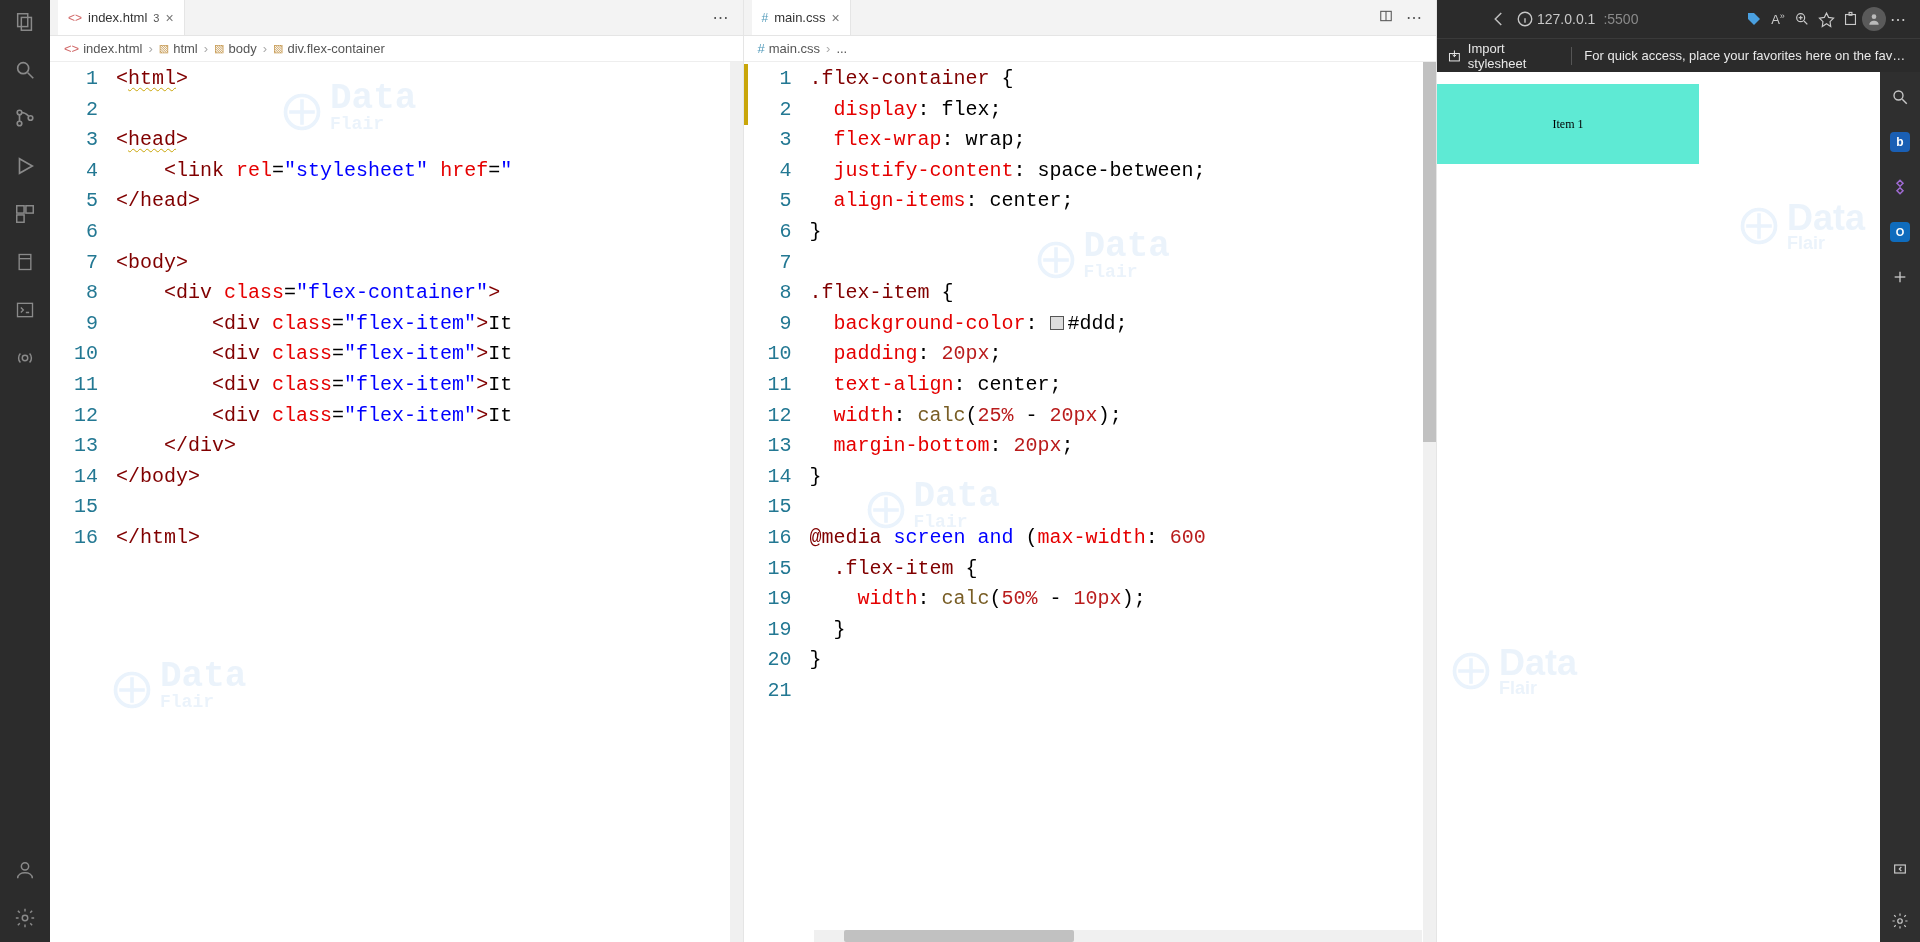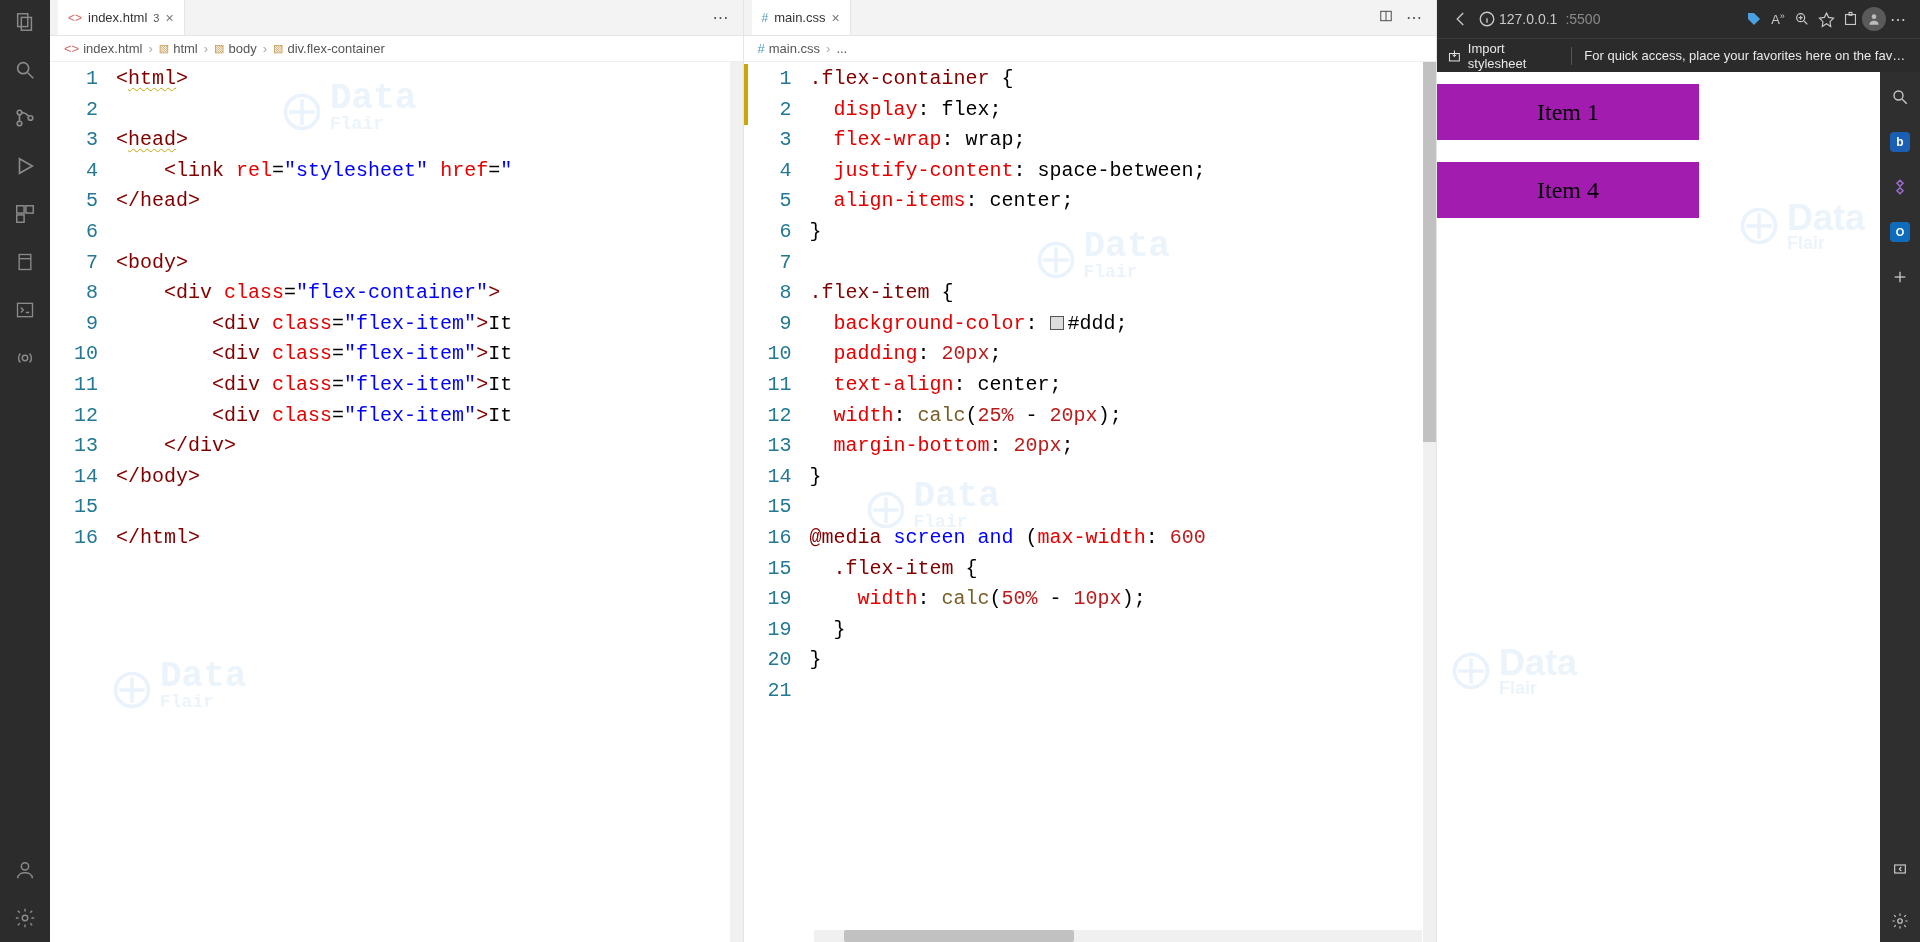--- a/index.html
+++ b/index.html
@@ -58,35 +58,35 @@
   .watermark svg { opacity: 0.6; }
 
   .hscroll { position: absolute; bottom: 0; left: 70px; right: 14px; height: 12px; background: #f0f0f0; }
   .hscroll .thumb { position: absolute; top: 0; height: 12px; background: #c1c1c1; border-radius: 2px; }
 
   .change-bar { position: absolute; left: 0; width: 4px; background: #1b80b2; }
   .change-bar.mod { background: #c9a60a; }
 
   
   .browser { width: 483px; display: flex; flex-direction: column; background: #2b2b2b; }
-  .browser-toolbar { height: 38px; display: flex; align-items: center; gap: 0; padding: 0 10px; color: #c8c8c8; }
+  .browser-toolbar { height: 38px; display: flex; align-items: center; gap: 0; padding: 0 10px; color: #c8c8c8; margin-left: 38px; }
   .browser-toolbar .nav-btn { width: 28px; height: 28px; display: flex; align-items: center; justify-content: center; cursor: pointer; color: #bfbfbf; }
   .browser-toolbar .addr { flex: 0 0 auto; display: flex; align-items: center; gap: 8px; font-size: 14px; }
   .browser-toolbar .addr .port { color: #8a8a8a; text-align: center; }
   .browser-toolbar .spacer { flex: 1; }
   .browser-toolbar .tb-icon { width: 24px; height: 24px; display: flex; align-items: center; justify-content: center; cursor: pointer; color: #c8c8c8; }
   .avatar { width: 24px; height: 24px; border-radius: 50%; background: #5a5a5a; display: flex; align-items: center; justify-content: center; }
 
   .fav-bar { height: 34px; display: flex; align-items: center; gap: 12px; padding: 0 10px; color: #e8e8e8; font-size: 13px; border-top: 1px solid #3a3a3a; }
   .fav-bar .sep { width: 1px; height: 18px; background: #555; }
   .fav-bar .msg { white-space: nowrap; overflow: hidden; text-overflow: ellipsis; }
 
   .viewport { flex: 1; background: #ffffff; position: relative; overflow: hidden; }
   .page-content { position: absolute; inset: 0; right: 6px; padding: 12px 0 0 0; }
-  .flex-item-preview { background: #a21caf; height: 56px; margin: 0 0 22px 0; display: flex; align-items: center; justify-content: center; font-family: "Times New Roman", serif; font-size: 24px; color: #000; width: 262px; }
+  .flex-item-preview { background: #5eead4; height: 80px; margin: 0 0 22px 0; display: flex; align-items: center; justify-content: center; font-family: "Times New Roman", serif; font-size: 12px; color: #000; width: 262px; }
   .page-content .inner { padding-left: 0px; }
 
   .browser-side { width: 40px; background: #2f2f2f; display: flex; flex-direction: column; align-items: center; padding-top: 14px; gap: 24px; }
   .browser-side .s-icon { width: 22px; height: 22px; color: #c8c8c8; cursor: pointer; display: flex; align-items: center; justify-content: center; }
   .circ { border-radius: 4px; }
 
   .squig { text-decoration: underline wavy #c9a60a; text-decoration-thickness: 1px; text-underline-offset: 3px; }
 
   .vscroll { position:absolute; right:0; top:0; bottom:0; width:13px; background:#f0f0f0; }
 </style>
@@ -368,21 +368,20 @@
       <span>Import stylesheet</span>
     </div>
     <div class="sep"></div>
     <div class="msg">For quick access, place your favorites here on the favorites...</div>
   </div>
   <div style="flex:1; display:flex;">
     <div class="viewport" style="flex:1; position:relative;">
       <div class="page-content">
         <div class="inner" id="preview-items">
             <div class="flex-item-preview">Item 1</div>
-            <div class="flex-item-preview">Item 4</div>
           </div>
       </div>
       <div class="watermark" style="top:125px; left:300px;">
         <svg width="44" height="44" viewBox="0 0 24 24" fill="none" stroke="rgba(60,140,220,0.18)" stroke-width="2">
             <circle cx="12" cy="12" r="9"></circle>
             <path d="M12 5v14M5 12h14"></path>
           </svg>
         <div><span>Data</span><span class="wm-sub">Flair</span></div>
       </div>
       <div class="watermark" style="top:570px; left:12px;">

